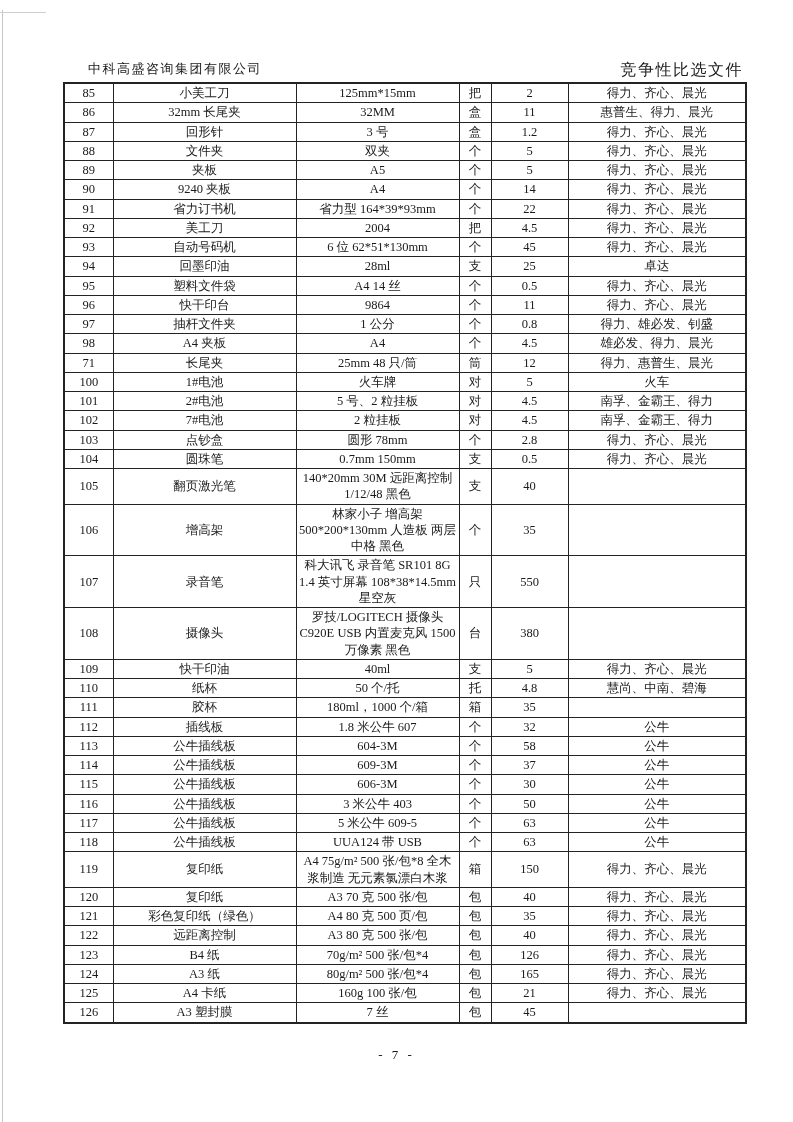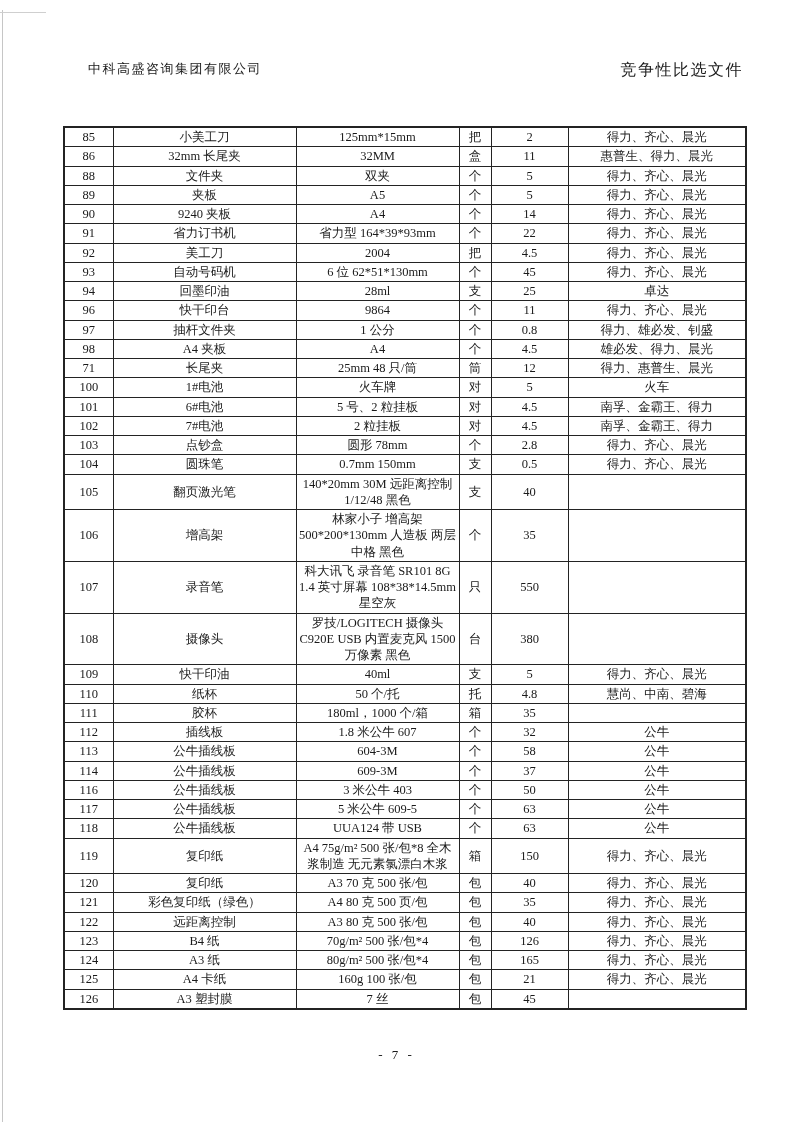--- a/index.html
+++ b/index.html
@@ -6,21 +6,21 @@
   body {
     width:793px; height:1122px; background:#ffffff; position:relative; overflow:hidden;
     font-family:"Liberation Serif","DejaVu Serif",serif; color:#1a1a1a;
   }
   .page-edge-left { position:absolute; left:2px; top:10px; width:1px; height:1112px; background:#c6c6c6; }
   .page-edge-top  { position:absolute; left:0; top:12px; width:46px; height:1px; background:#cfcfcf; }
   .header-left  { position:absolute; left:88px;  top:60px; font-size:13px; letter-spacing:1.5px; white-space:nowrap; }
   .header-right { position:absolute; right:50px; top:60px; font-size:16px; letter-spacing:1.5px; white-space:nowrap; }
   table.items {
     position:absolute; left:63px; top:82px; width:682px;
-    border-collapse:collapse; table-layout:fixed; border:2px solid #232323;margin-top:44px;
+    border-collapse:collapse; table-layout:fixed; border:2px solid #232323;
   }
   table.items tr { height:18px; }
   table.items td {
     border:1px solid #232323; text-align:center; vertical-align:middle;
     font-size:12.5px; line-height:1.3; padding:1px 2px; overflow:hidden; word-break:break-word;
   }
   .footer-pageno { position:absolute; left:0; top:1047px; width:793px; text-align:center; font-size:13px; letter-spacing:3px; }
 </style>
 </head>
 <body>
@@ -51,20 +51,28 @@
       </tr>
       <tr>
         <td>86</td>
         <td>32mm 长尾夹</td>
         <td>32MM</td>
         <td>盒</td>
         <td>11</td>
         <td>惠普生、得力、晨光</td>
       </tr>
       <tr>
+        <td>87</td>
+        <td>回形针</td>
+        <td>3 号</td>
+        <td>盒</td>
+        <td>1.2</td>
+        <td>得力、齐心、晨光</td>
+      </tr>
+      <tr>
         <td>88</td>
         <td>文件夹</td>
         <td>双夹</td>
         <td>个</td>
         <td>5</td>
         <td>得力、齐心、晨光</td>
       </tr>
       <tr>
         <td>89</td>
         <td>夹板</td>
@@ -107,20 +115,28 @@
       </tr>
       <tr>
         <td>94</td>
         <td>回墨印油</td>
         <td>28ml</td>
         <td>支</td>
         <td>25</td>
         <td>卓达</td>
       </tr>
       <tr>
+        <td>95</td>
+        <td>塑料文件袋</td>
+        <td>A4   14 丝</td>
+        <td>个</td>
+        <td>0.5</td>
+        <td>得力、齐心、晨光</td>
+      </tr>
+      <tr>
         <td>96</td>
         <td>快干印台</td>
         <td>9864</td>
         <td>个</td>
         <td>11</td>
         <td>得力、齐心、晨光</td>
       </tr>
       <tr>
         <td>97</td>
         <td>抽杆文件夹</td>
@@ -148,21 +164,21 @@
       <tr>
         <td>100</td>
         <td>1#电池</td>
         <td>火车牌</td>
         <td>对</td>
         <td>5</td>
         <td>火车</td>
       </tr>
       <tr>
         <td>101</td>
-        <td>6#电池</td>
+        <td>2#电池</td>
         <td>5 号、2 粒挂板</td>
         <td>对</td>
         <td>4.5</td>
         <td>南孚、金霸王、得力</td>
       </tr>
       <tr>
         <td>102</td>
         <td>7#电池</td>
         <td>2 粒挂板</td>
         <td>对</td>
@@ -259,20 +275,28 @@
       </tr>
       <tr>
         <td>114</td>
         <td>公牛插线板</td>
         <td>609-3M</td>
         <td>个</td>
         <td>37</td>
         <td>公牛</td>
       </tr>
       <tr>
+        <td>115</td>
+        <td>公牛插线板</td>
+        <td>606-3M</td>
+        <td>个</td>
+        <td>30</td>
+        <td>公牛</td>
+      </tr>
+      <tr>
         <td>116</td>
         <td>公牛插线板</td>
         <td>3 米公牛 403</td>
         <td>个</td>
         <td>50</td>
         <td>公牛</td>
       </tr>
       <tr>
         <td>117</td>
         <td>公牛插线板</td>

